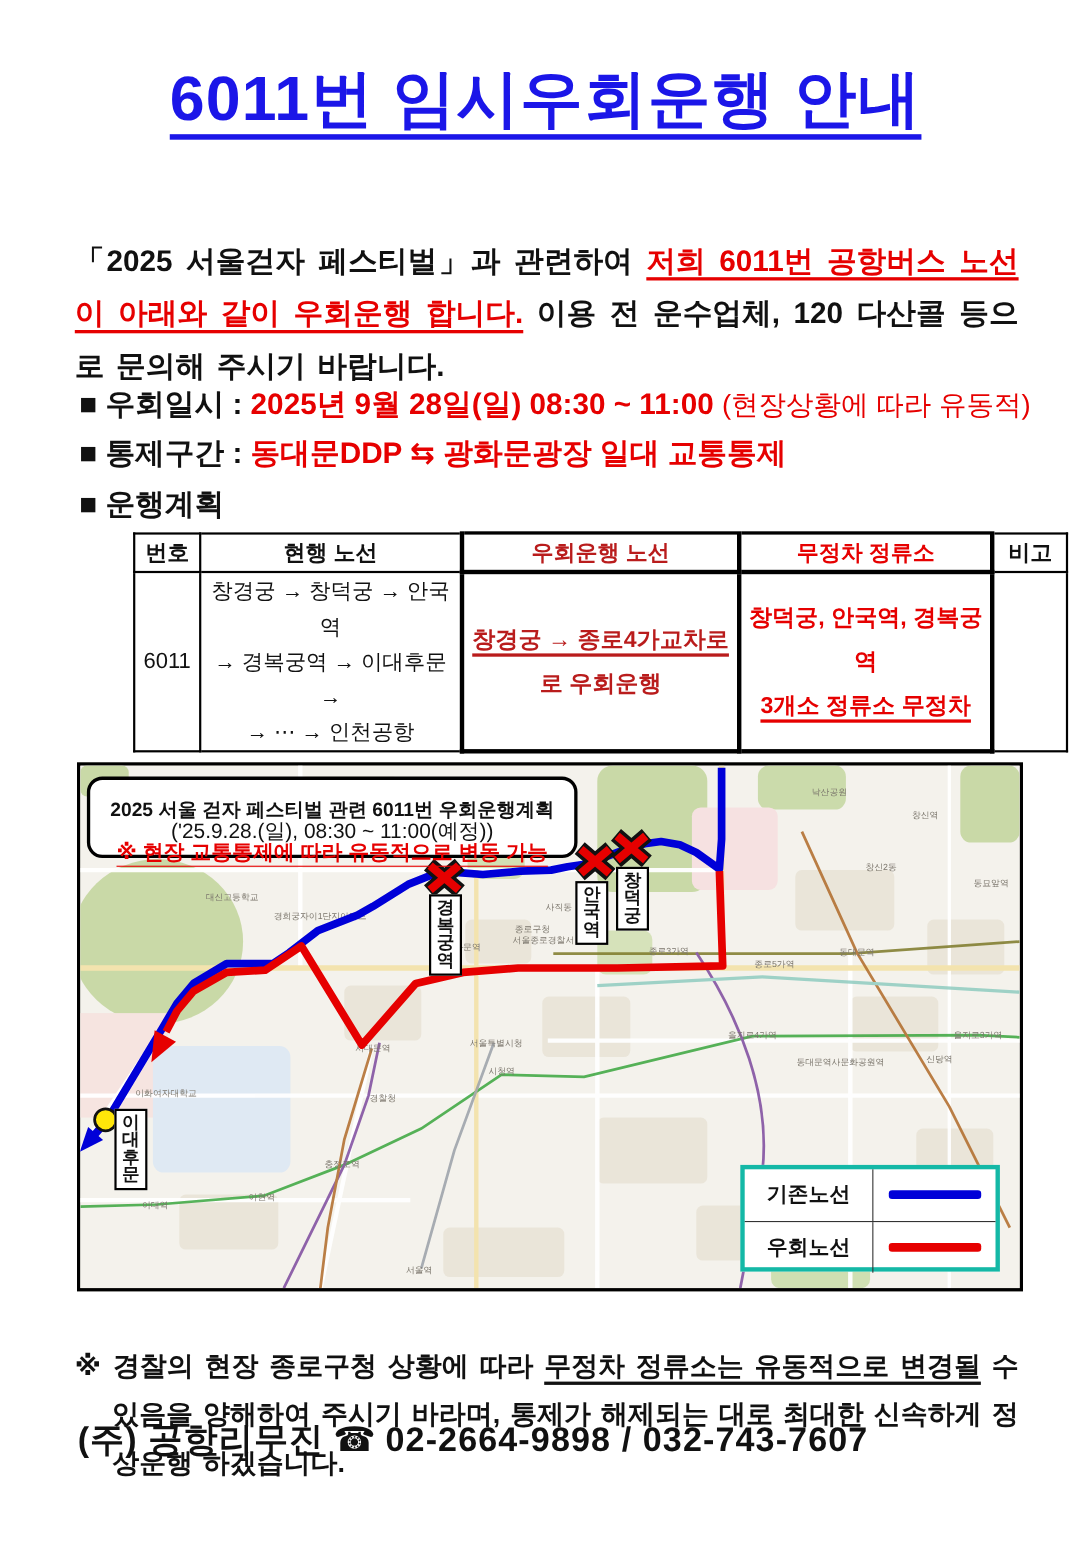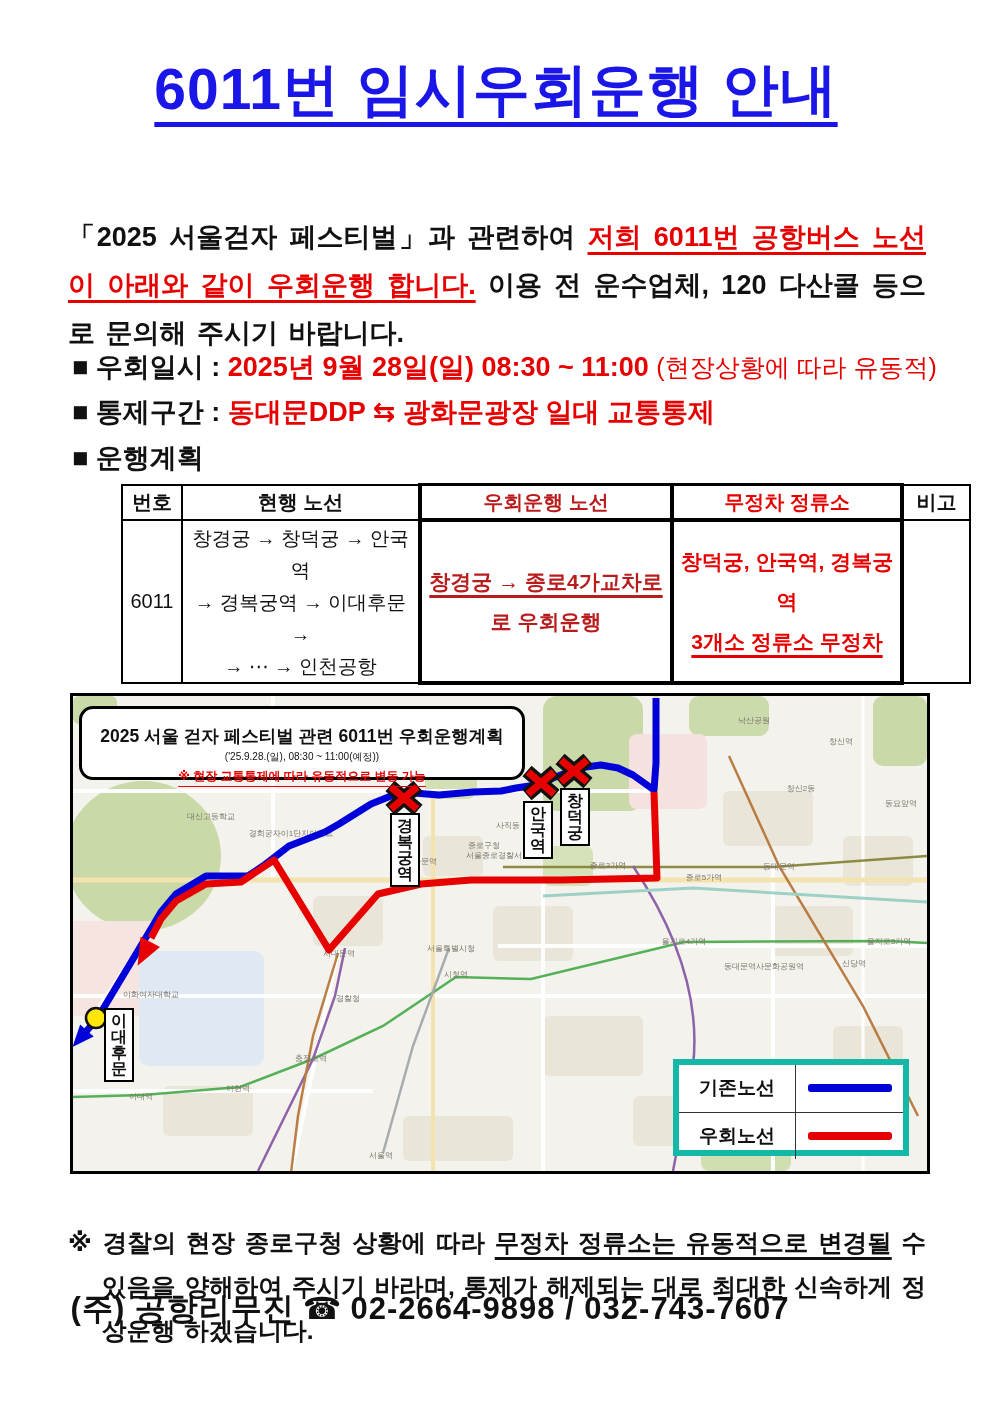--- a/index.html
+++ b/index.html
@@ -32,27 +32,27 @@
   .cell2{font-weight:bold;font-size:21px;line-height:40px;}
   
   #map{left:70px;top:693px;width:854px;height:475px;border:3px solid #000;background:#f4f2ec;}
   #map svg,#base-labels{position:absolute;left:0;top:0;}
   .blbl{position:absolute;transform:translate(-50%,-50%);font-size:8px;color:#7b766c;
         white-space:nowrap;z-index:2;}
   #map-routes{z-index:3;}
   #map-titlebox{z-index:4;left:6px;top:10px;width:446px;height:74px;background:#fff;
       border:3px solid #000;border-radius:14px;text-align:center;box-sizing:border-box;padding-top:16px;}
   #map-titlebox .l1{font-size:17.5px;font-weight:bold;line-height:23px;}
-  #map-titlebox .l2{font-size:10px;line-height:18px;}
-  #map-titlebox .l3{font-size:12px;font-weight:bold;line-height:20px;text-decoration:underline;}
+  #map-titlebox .l2{font-size:19px;line-height:18px;}
+  #map-titlebox .l3{font-size:19px;font-weight:bold;line-height:20px;text-decoration:underline;}
   .vlabel{position:absolute;z-index:4;background:#fff;border:2px solid #000;
       width:20px;padding:3px 3px;font-size:16px;font-weight:bold;line-height:1.0;
       text-align:center;word-break:break-all;}
   #legend{z-index:4;left:600px;top:363px;width:236px;height:97px;background:#fff;
-      border:6px solid #14b8a6;box-sizing:border-box;}
+      border:4px solid #14b8a6;box-sizing:border-box;}
   .leg-row{display:flex;height:46.5px;align-items:center;}
   .leg-row.first{border-bottom:1px solid #333;}
   .leg-label{width:116px;text-align:center;font-size:19px;font-weight:bold;border-right:1px solid #333;
       height:100%;display:flex;align-items:center;justify-content:center;}
   .leg-line-cell{flex:1;display:flex;align-items:center;justify-content:center;}
   .swatch{width:84px;height:8px;border-radius:3px;}
   
   #footnote{left:68px;top:1196px;width:858px;font-size:24.5px;font-weight:bold;line-height:44px;
       text-align:justify;padding-left:34px;text-indent:-34px;box-sizing:border-box;word-spacing:2px;}
   #contact{left:0;top:1288px;width:860px;text-align:center;font-size:31px;font-weight:bold;letter-spacing:1px;}

